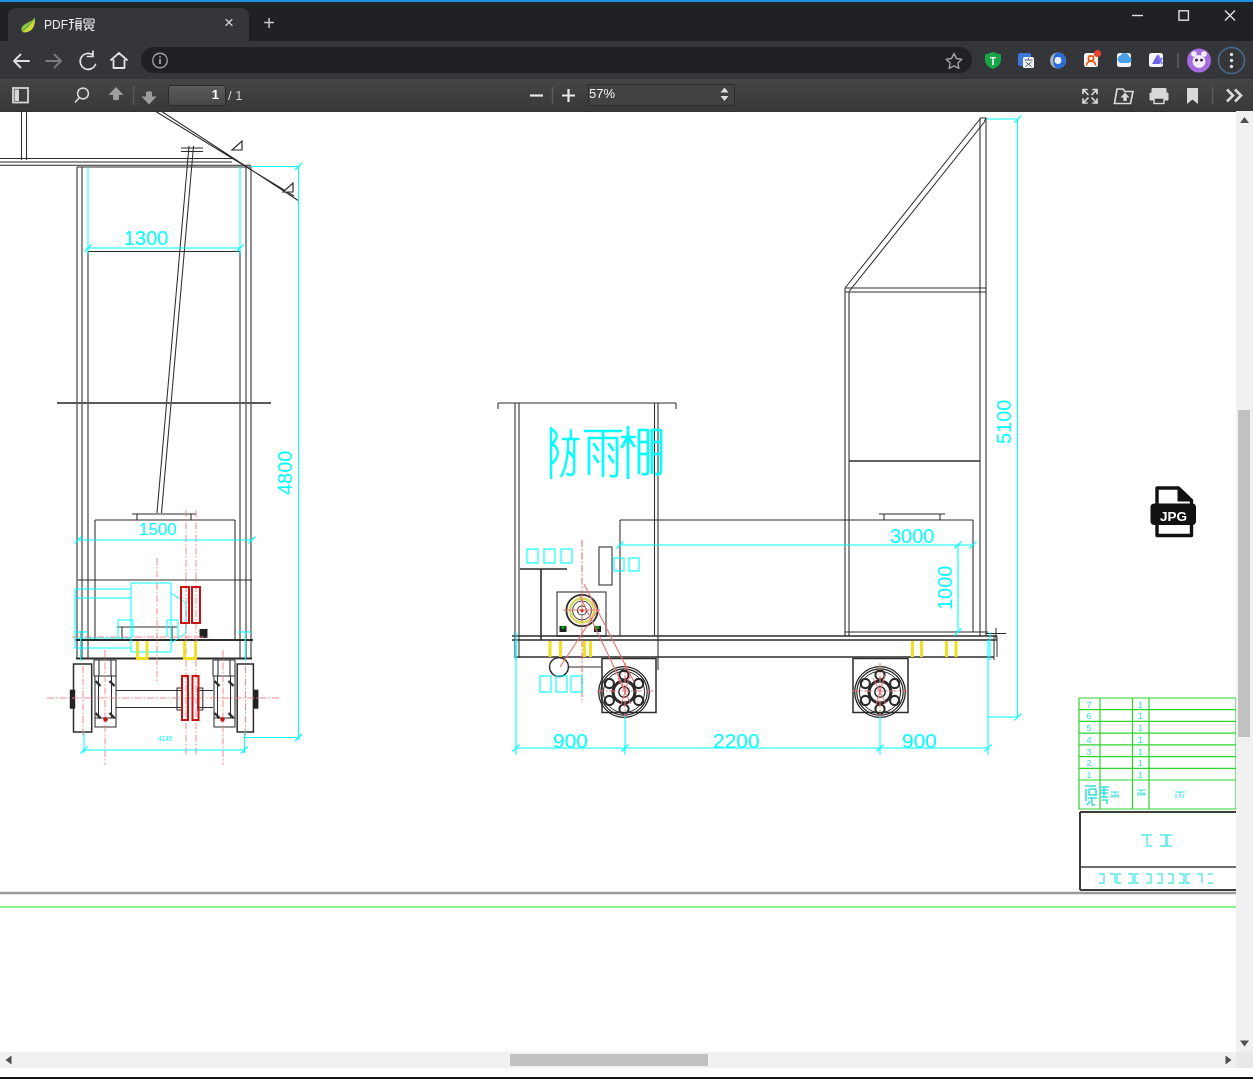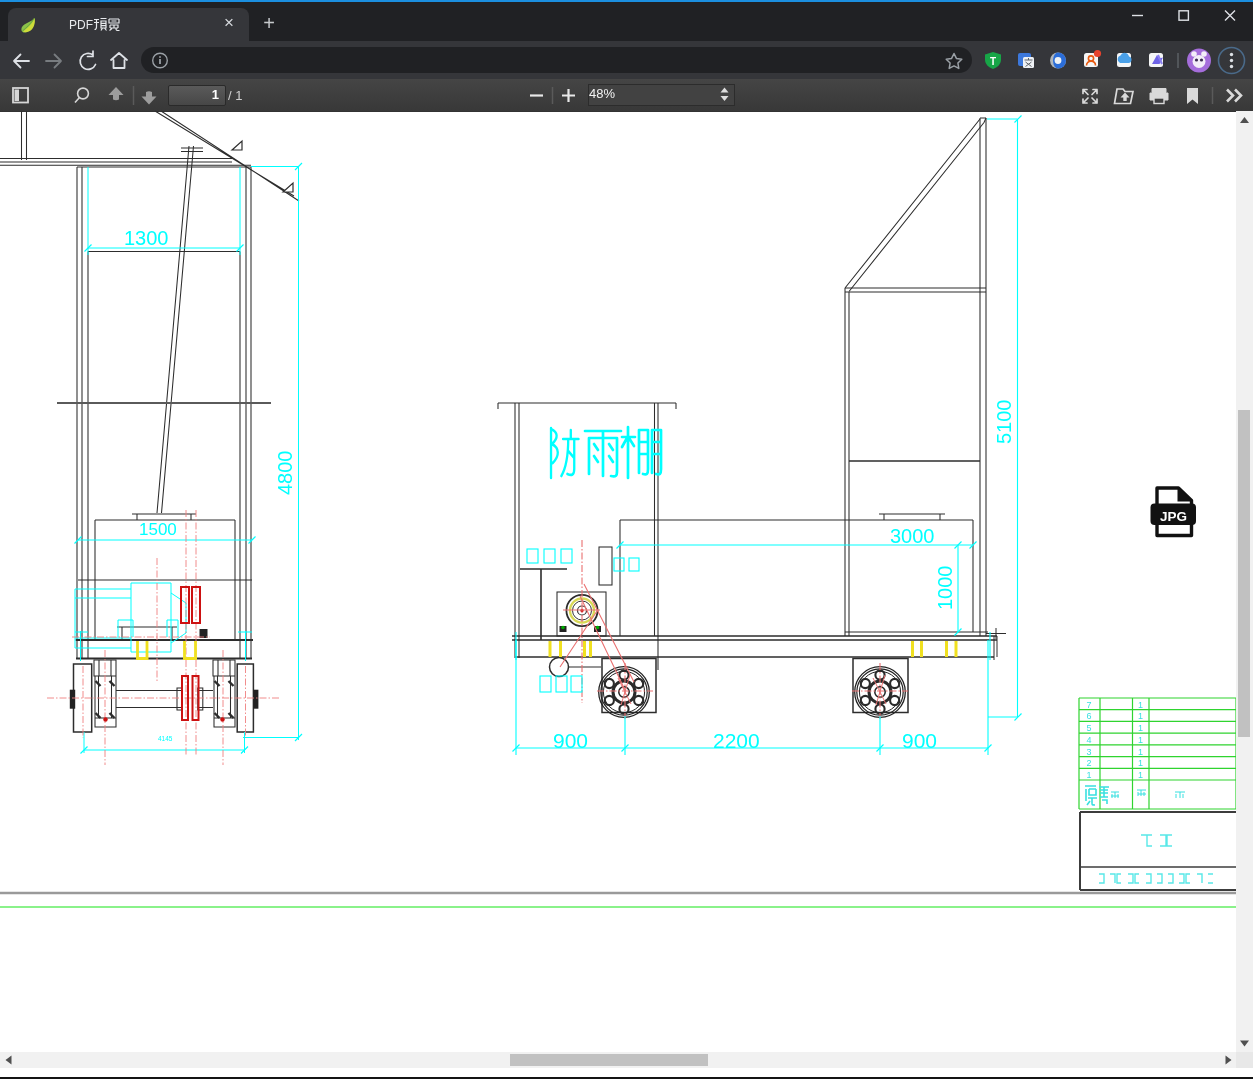--- a/index.html
+++ b/index.html
@@ -2,21 +2,21 @@
 <html><head><meta charset="utf-8">
 <style>
 html,body{margin:0;padding:0;width:1253px;height:1079px;overflow:hidden;background:#fff;
 font-family:"Liberation Sans",sans-serif;-webkit-font-smoothing:antialiased;}
 #page{position:relative;width:1253px;height:1079px;overflow:hidden;background:#fff;}
 .abs{position:absolute;}
 
 #blueline{left:0;top:0;width:1253px;height:2px;background:#1b8fe0;}
 #tabbar{left:0;top:2px;width:1253px;height:39px;background:#202124;}
 #tab{left:8px;top:8px;width:241px;height:33px;background:#35363a;border-radius:8px 8px 0 0;}
-#tabtitle{left:44px;top:17px;color:#e8eaed;font-size:12px;margin-left:25px;}
+#tabtitle{left:44px;top:17px;color:#e8eaed;font-size:12px;}
 #tabx{left:224px;top:13px;color:#d5d8dc;font-size:17px;}
 #newtab{left:258px;top:12px;width:22px;height:22px;color:#c6c9cc;font-size:20px;line-height:22px;text-align:center;font-weight:300;}
 #navbar{left:0;top:41px;width:1253px;height:38px;background:#35363a;}
 #urlpill{left:141px;top:47px;width:831px;height:26px;background:#202124;border-radius:13px;}
 #urltext{left:174px;top:52px;font-size:14.6px;letter-spacing:0.28px;color:#9aa0a6;white-space:nowrap;}
 #urltext b{color:#e8eaed;font-weight:normal;}
 #pdfbar{left:0;top:79px;width:1253px;height:32px;background:linear-gradient(#454545,#383838);border-bottom:1px solid #333;}
 #pageinput{left:168px;top:85px;width:50px;height:18px;background:linear-gradient(#5a5a5a,#474747);border:1px solid #2a2a2a;border-radius:2px;color:#fff;font-size:13px;text-align:right;padding:1px 6px 0 0;font-weight:bold;}
 #zoomsel{left:588px;top:84px;width:145px;height:19px;background:#424242;border:1px solid #2c2c2c;color:#f2f2f2;font-size:13px;padding-top:1px;}
 
@@ -37,21 +37,21 @@
 <path d="M1 2.5 H6 M1 5.5 H6 M3.5 2.5 V10 C3.5 12 3 12.5 1.5 12.5 M7.5 1.5 H13.5 M8 4 H13 V11 H8 Z M8 6.3 H13 M8 8.6 H13 M9.5 11 L8 13.5 M11.5 11 L13.5 13.5"></path>
 <path d="M16 2 H26 M16 2 V6 H26 V2 M18.5 4 H23.5 M17 8 H25 V11 M17 8 V11 M21 8 V11 M17 11 H25 M19 11.5 L16.5 13.5 M23 11.5 C23 13.5 23.5 13.5 26.5 13.5"></path>
 </g>
       </svg></div>
 <div class="abs" id="tabx">×</div>
 <div class="abs" id="newtab">+</div>
 <div class="abs" id="navbar"></div>
 <div class="abs" id="urlpill"></div>
 <div class="abs" id="pdfbar"></div>
 <div class="abs" id="pageinput">1</div>
-<div class="abs" id="zoomsel">48%</div>
+<div class="abs" id="zoomsel">57%</div>
 <svg class="abs" id="chrome" style="left:0;top:0;z-index:2" width="1253" height="1079" viewBox="0 0 1253 1079">
 
 <g transform="translate(20,17)">
 <path d="M14.5 1 C12 5 4 6 2 10 C0.5 13 2 15.5 4.5 15.5 C10 15.5 15.5 9 14.5 1 Z" fill="#8bc34a"></path>
 <path d="M14.5 1 C13 6 8 11 3 14.5 C5 15.8 9 15.2 11.8 12.5 C14.6 9.8 15.3 4.5 14.5 1 Z" fill="#cddc39"></path>
 <path d="M14.5 1 C11 6.5 6 11 2.5 14" stroke="#689f38" stroke-width="0.9" fill="none"></path>
 </g>
 
 <g stroke="#dee1e6" stroke-width="1.4" fill="none">
 <path d="M1132 15.5 h11"></path>

